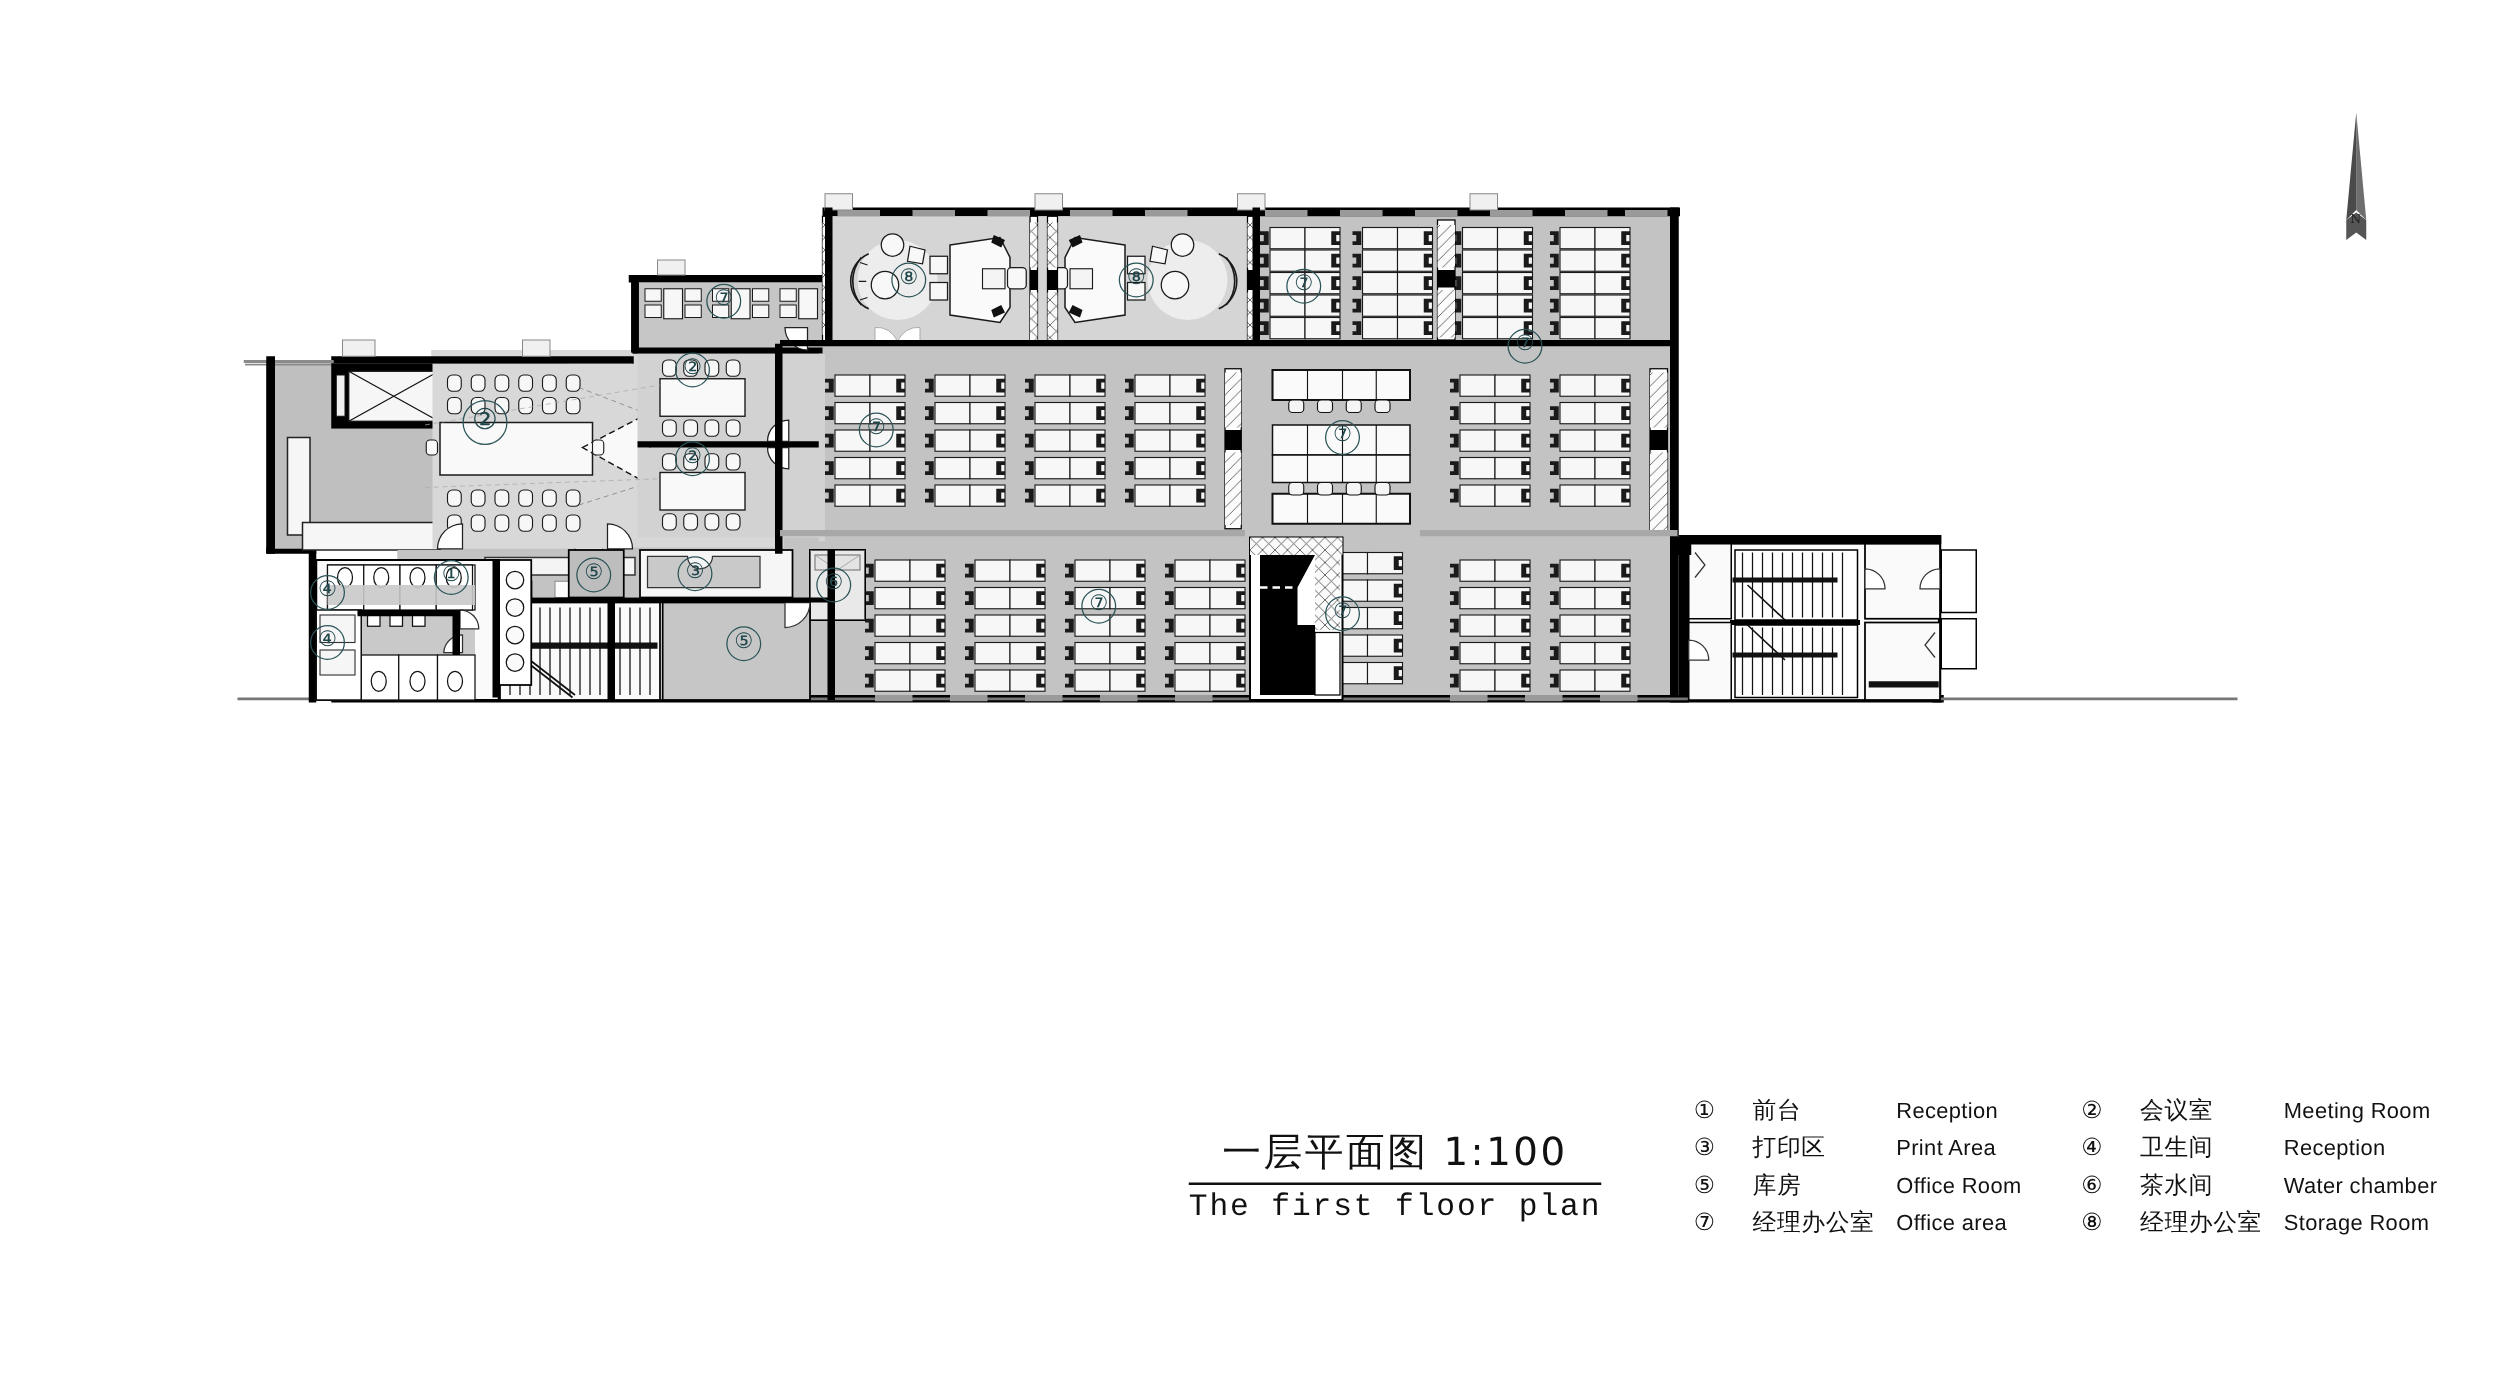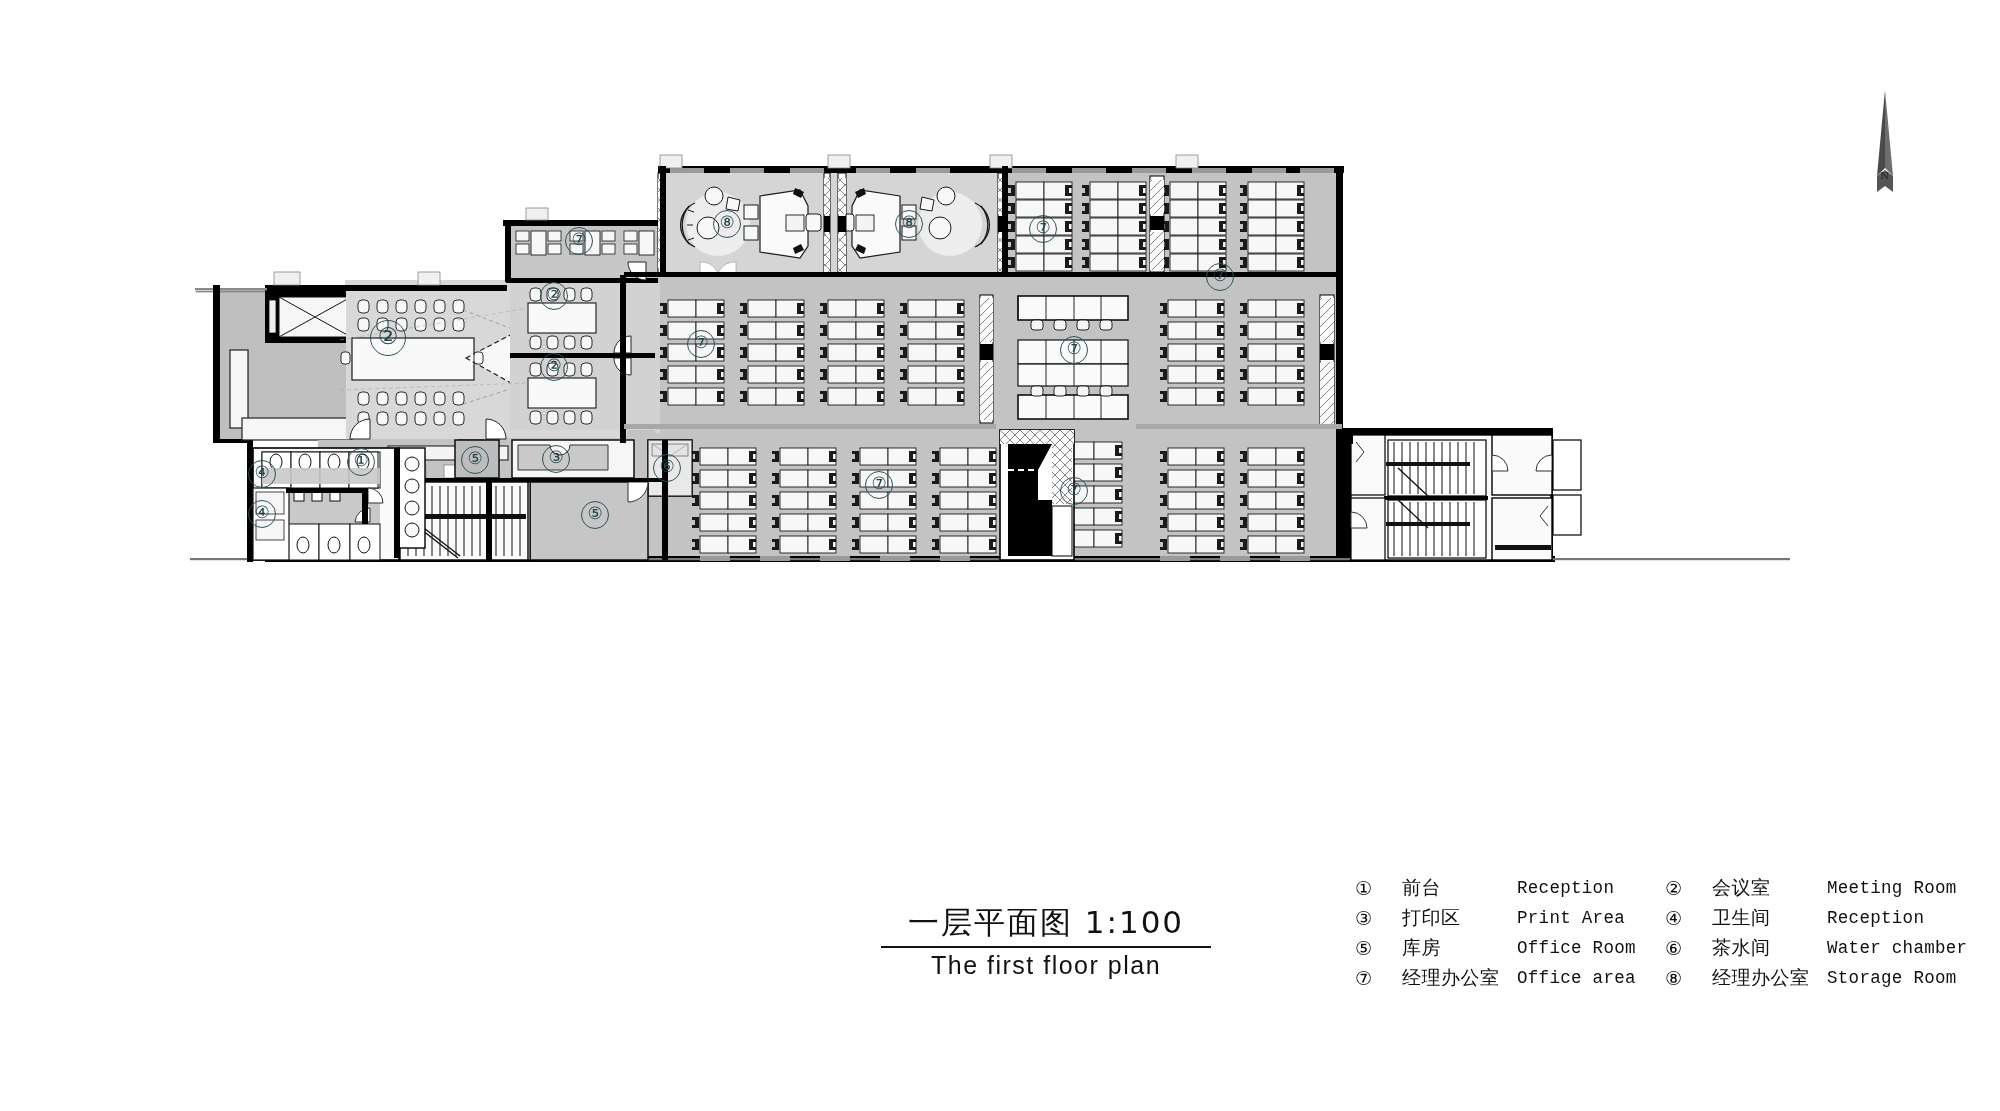--- a/index.html
+++ b/index.html
@@ -5,36 +5,36 @@
 <style>
   html,body{margin:0;padding:0;background:#ffffff;}
   body{width:2000px;height:1111px;position:relative;overflow:hidden;
        font-family:"Liberation Sans","DejaVu Sans",sans-serif;}
 
   #plan-stage{position:absolute;left:0;top:0;width:2000px;height:1111px;}
 
   svg.plan{position:absolute;left:0;top:0;width:2000px;height:1111px;display:block;}
 
   
-  #title-block{position:absolute;left:881px;top:905px;width:330px;text-align:center;}
+  #title-block{position:absolute;left:951px;top:905px;width:330px;text-align:center;}
   #title-cn{font-family:"DejaVu Sans",sans-serif;font-size:31px;color:#111;
             letter-spacing:2px;line-height:1.15;white-space:nowrap;}
   #title-rule{height:2px;background:#111;margin:5px 0 3px 0;width:100%;}
-  #title-en{font-family:Liberation Sans, sans-serif;font-size:25px;
+  #title-en{font-family:Liberation Mono, monospace;font-size:25px;
             color:#111;letter-spacing:1.5px;white-space:nowrap;text-align:center;}
 
   
   #legend{position:absolute;left:1355px;top:873px;width:620px;}
   .legend-row{display:flex;align-items:center;height:30px;}
   .legend-cell{display:flex;align-items:center;width:310px;}
   .lg-num{width:30px;font-family:"DejaVu Sans",sans-serif;font-size:19px;color:#111;
           flex:0 0 30px;}
   .lg-cn{width:115px;font-family:"DejaVu Sans",sans-serif;font-size:19px;color:#111;
          flex:0 0 115px;letter-spacing:0.5px;margin-left:17px;}
-  .lg-en{font-family:Liberation Mono, monospace;font-size:17.5px;
+  .lg-en{font-family:Liberation Sans, sans-serif;font-size:17.5px;
          color:#111;letter-spacing:0.3px;white-space:nowrap;text-align:right;}
 
   
   .room-tag{position:absolute;width:26px;height:26px;border:1.6px solid #2b5458;
             border-radius:50%;color:#20474b;font-family:"DejaVu Serif",serif;
             font-size:17px;line-height:23px;text-align:center;
             background:rgba(255,255,255,0.0);}
   .room-tag.big{width:34px;height:34px;font-size:23px;line-height:31px;}
 
   

